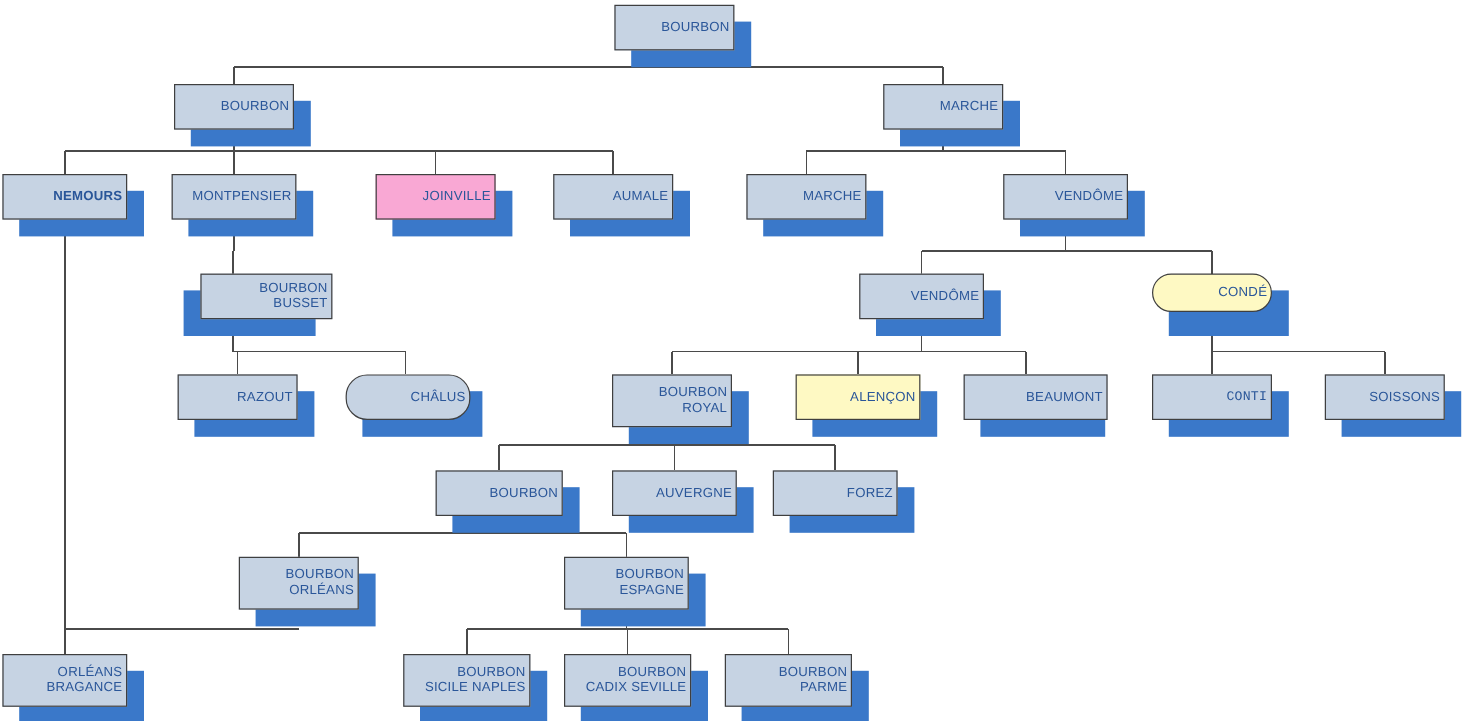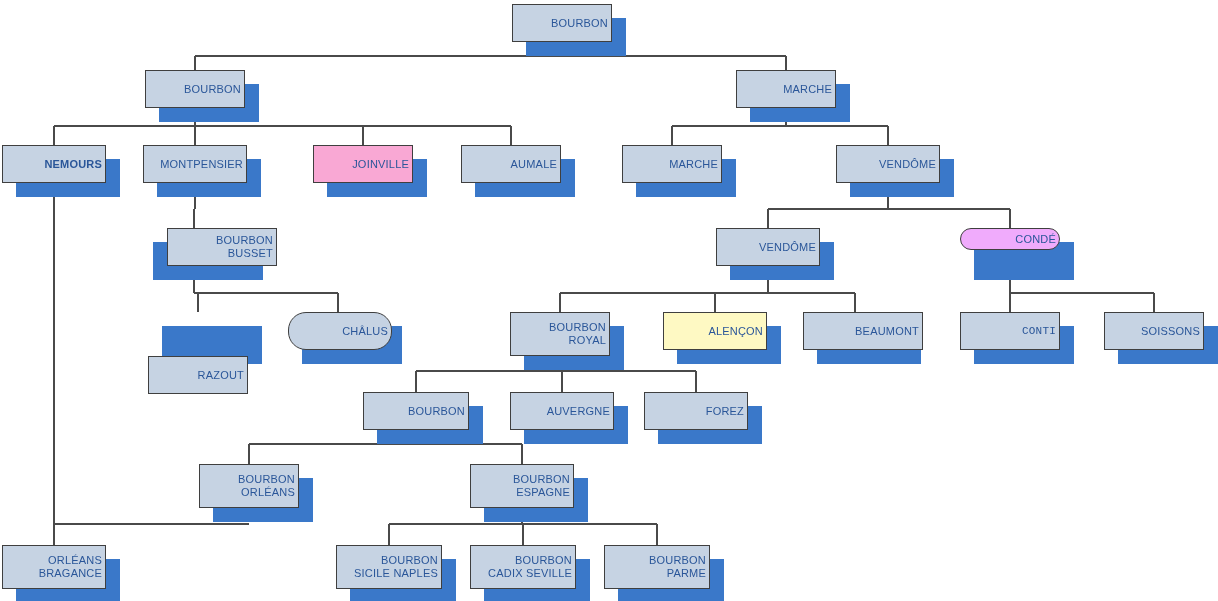--- a/index.html
+++ b/index.html
@@ -130,23 +130,23 @@
       <div class="node" style="left: 461px; top: 145px; width: 100px; height: 38px; background: rgb(198, 211, 227); border-color: rgb(63, 63, 63); color: rgb(42, 86, 153);"><span class="node-label">AUMALE</span></div>
       <div class="node-shadow" style="left: 636px; top: 159px; width: 100px; height: 38px; background: rgb(58, 120, 201);"></div>
       <div class="node" style="left: 622px; top: 145px; width: 100px; height: 38px; background: rgb(198, 211, 227); border-color: rgb(63, 63, 63); color: rgb(42, 86, 153);"><span class="node-label">MARCHE</span></div>
       <div class="node-shadow" style="left: 850px; top: 159px; width: 104px; height: 38px; background: rgb(58, 120, 201);"></div>
       <div class="node" style="left: 836px; top: 145px; width: 104px; height: 38px; background: rgb(198, 211, 227); border-color: rgb(63, 63, 63); color: rgb(42, 86, 153);"><span class="node-label">VENDÔME</span></div>
       <div class="node-shadow" style="left: 153px; top: 242px; width: 110px; height: 38px; background: rgb(58, 120, 201);"></div>
       <div class="node" style="left: 139px; top: 228px; width: 110px; height: 38px; background: rgb(198, 211, 227); border-color: rgb(63, 63, 63); color: rgb(42, 86, 153); margin-left: 28px;"><span class="node-label">BOURBON BUSSET</span></div>
       <div class="node-shadow" style="left: 730px; top: 242px; width: 104px; height: 38px; background: rgb(58, 120, 201);"></div>
       <div class="node" style="left: 716px; top: 228px; width: 104px; height: 38px; background: rgb(198, 211, 227); border-color: rgb(63, 63, 63); color: rgb(42, 86, 153);"><span class="node-label">VENDÔME</span></div>
       <div class="node-shadow" style="left: 974px; top: 242px; width: 100px; height: 38px; background: rgb(58, 120, 201);"></div>
-      <div class="node" style="left: 960px; top: 228px; width: 100px; height: 22px; background: #f0abfc; border-color: rgb(63, 63, 63); color: rgb(42, 86, 153); border-radius: 18px;"><span class="node-label">CONDÉ</span></div>
+      <div class="node" style="left: 960px; top: 228px; width: 100px; height: 32px; background: #fef9c3; border-color: rgb(63, 63, 63); color: rgb(42, 86, 153); border-radius: 18px;"><span class="node-label">CONDÉ</span></div>
       <div class="node-shadow" style="left: 162px; top: 326px; width: 100px; height: 38px; background: rgb(58, 120, 201);"></div>
-      <div class="node" style="left: 148px; top: 312px; width: 100px; height: 38px; background: rgb(198, 211, 227); border-color: rgb(63, 63, 63); color: rgb(42, 86, 153); margin-top: 44px;"><span class="node-label">RAZOUT</span></div>
+      <div class="node" style="left: 148px; top: 312px; width: 100px; height: 38px; background: rgb(198, 211, 227); border-color: rgb(63, 63, 63); color: rgb(42, 86, 153);"><span class="node-label">RAZOUT</span></div>
       <div class="node-shadow" style="left: 302px; top: 326px; width: 100px; height: 38px; background: rgb(58, 120, 201);"></div>
       <div class="node" style="left: 288px; top: 312px; width: 104px; height: 38px; background: rgb(198, 211, 227); border-color: rgb(63, 63, 63); color: rgb(42, 86, 153); border-radius: 18px;"><span class="node-label">CHÂLUS</span></div>
       <div class="node-shadow" style="left: 524px; top: 326px; width: 100px; height: 44px; background: rgb(58, 120, 201);"></div>
       <div class="node" style="left: 510px; top: 312px; width: 100px; height: 44px; background: rgb(198, 211, 227); border-color: rgb(63, 63, 63); color: rgb(42, 86, 153);"><span class="node-label">BOURBON
 ROYAL</span></div>
       <div class="node-shadow" style="left: 677px; top: 326px; width: 104px; height: 38px; background: rgb(58, 120, 201);"></div>
       <div class="node" style="left: 663px; top: 312px; width: 104px; height: 38px; background: #fef9c3; border-color: rgb(63, 63, 63); color: rgb(42, 86, 153);"><span class="node-label">ALENÇON</span></div>
       <div class="node-shadow" style="left: 817px; top: 326px; width: 104px; height: 38px; background: rgb(58, 120, 201);"></div>
       <div class="node" style="left: 803px; top: 312px; width: 120px; height: 38px; background: rgb(198, 211, 227); border-color: rgb(63, 63, 63); color: rgb(42, 86, 153);"><span class="node-label">BEAUMONT</span></div>
       <div class="node-shadow" style="left: 974px; top: 326px; width: 100px; height: 38px; background: rgb(58, 120, 201);"></div>

